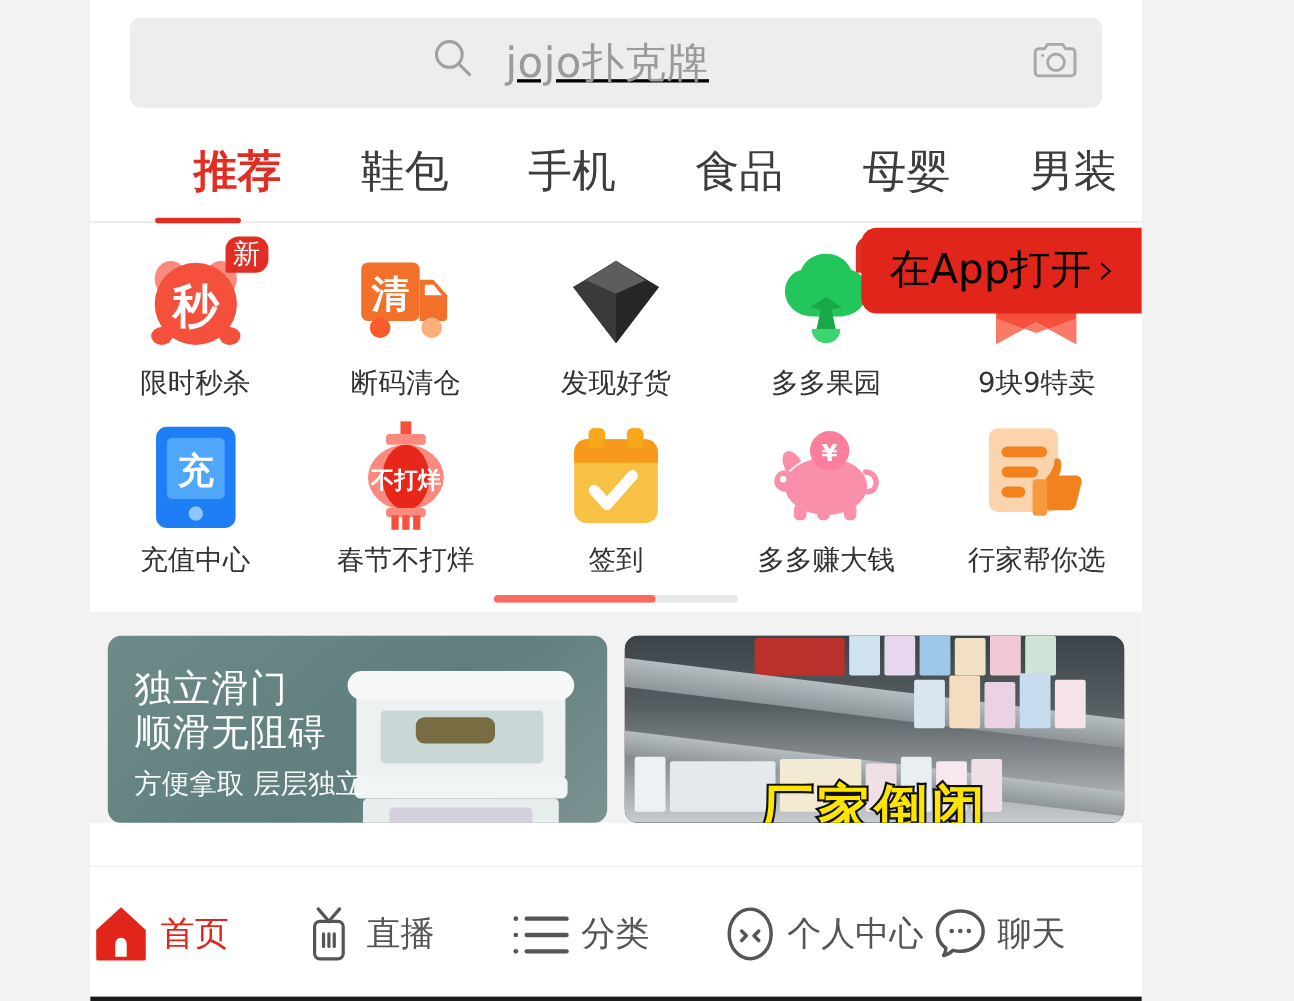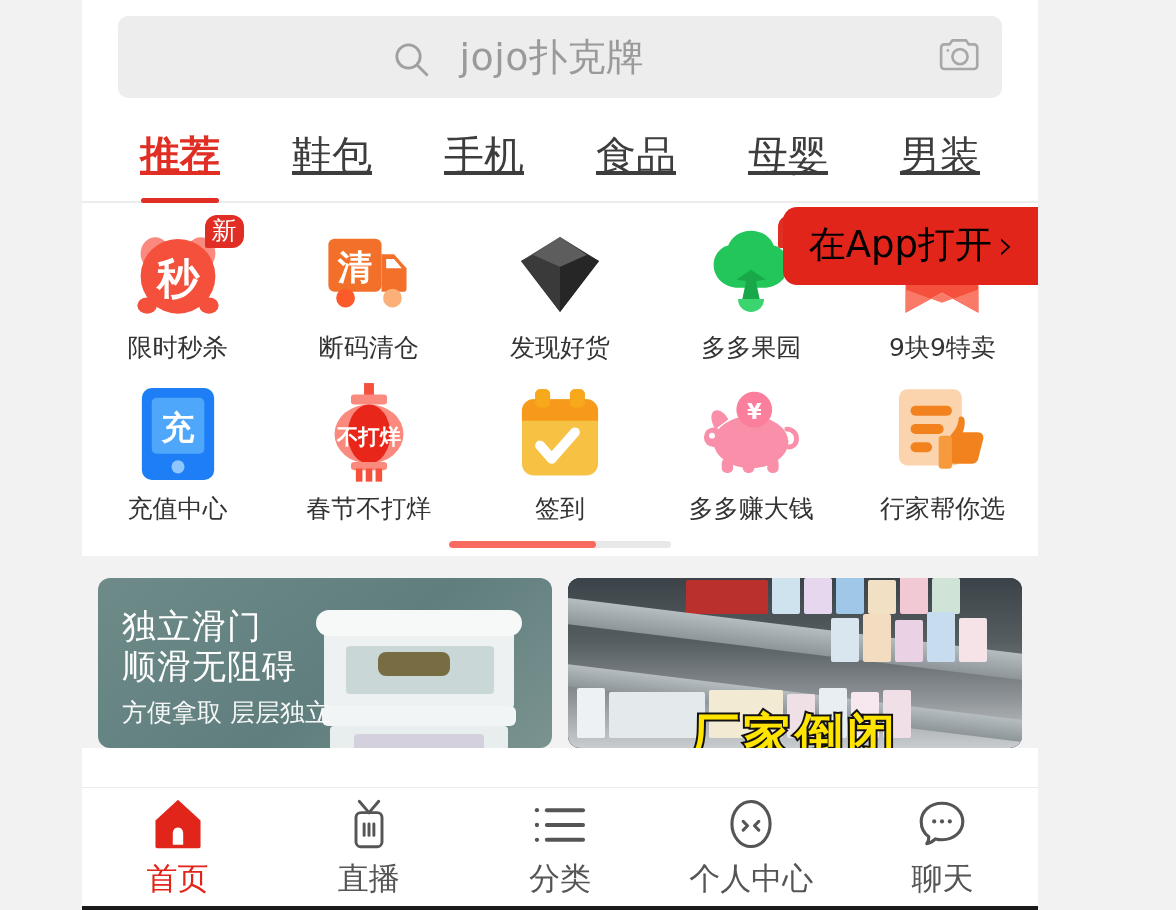--- a/index.html
+++ b/index.html
@@ -16,39 +16,38 @@
     overflow: hidden;
   }
 
   
   .search-wrap { padding: 16px 36px 10px 36px; background:#fff; }
   .search-bar {
     height: 82px; background:#ededed; border-radius: 10px;
     display:flex; align-items:center; position:relative;
   }
   .search-center {
-    flex:1; display:flex; align-items:flex-end; justify-content:center; gap: 28px;
+    flex:1; display:flex; align-items:flex-start; justify-content:center; gap: 28px; text-decoration: underline;
   }
   .search-text {
     font-size: 38px; color:#9a9a9a; letter-spacing:.5px;
     font-family:"DejaVu Sans","Liberation Sans",sans-serif;
   }
   .cam-btn { width: 84px; display:flex; align-items:center; justify-content:center; }
 
   
   .tabs {
     display:flex; align-items:center; gap: 0;
     padding: 6px 22px 0 22px; position:relative;
     border-bottom: 2px solid #ececec;
   }
   .tab {
-    flex:1; text-align:center; font-size: 40px; color:#3d3d3d;
+    flex:1; text-align:right; font-size: 40px; color:#3d3d3d;
     padding: 14px 0 18px 0; position:relative; white-space:nowrap;
     font-family:"DejaVu Sans","Liberation Sans",sans-serif;
-    text-decoration:underline;
   }
   .tab.active { color:#e02e24; font-weight:bold; }
   .tab.active::after {
     content:""; position:absolute; left:50%; transform:translateX(-50%);
     bottom:-2px; width: 78px; height: 5px; background:#e02e24; border-radius:3px;
   }
 
   
   .app-open {
     position:absolute; right:0; top: 207px; z-index: 30;
@@ -121,21 +120,21 @@
     white-space:nowrap; letter-spacing: 4px;
     font-family:"DejaVu Sans","Liberation Sans",sans-serif;
   }
 
   
   .bottom-nav {
     position:absolute; left:0; bottom:0; width:100%; height: 123px;
     background:#fff; display:flex; align-items:center;
     border-top: 1px solid #ececec;
   }
-  .nav-item { flex:1; display:flex; flex-direction:column; align-items:center; gap: 8px; }
+  .nav-item { flex:1; display:flex; flex-direction:row; align-items:center; gap: 8px; }
   .nav-ico { height: 52px; display:flex; align-items:flex-end; justify-content:center; }
   .nav-label { font-size: 31px; color:#555;
     font-family:"DejaVu Sans","Liberation Sans",sans-serif; }
   .nav-item.active .nav-label { color:#e1251b; }
   .page-bottom-line { position:absolute; left:0; bottom:0; width:100%; height:4px; background:#1a1a1a; }
 </style>
 </head>
 <body>
 
 <div id="app">

